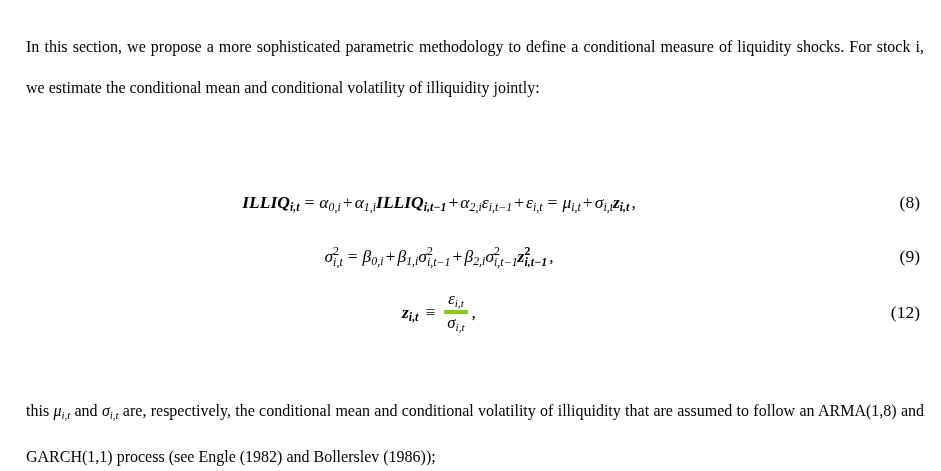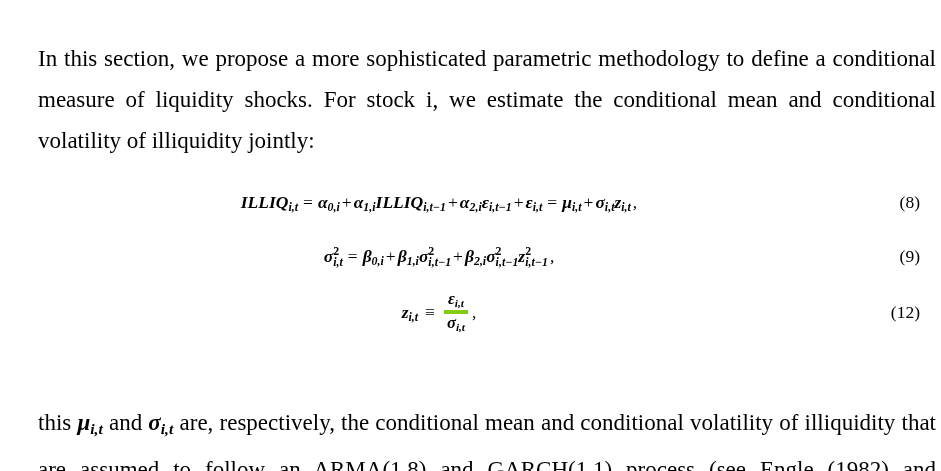--- a/index.html
+++ b/index.html
@@ -15,25 +15,25 @@
     overflow: hidden;
   }
   .page {
     position: relative;
     width: 941px;
     height: 471px;
     padding: 0;
     box-sizing: border-box;
   }
   .para {
-    font-size: 23px;
+    font-size: 16px;
     line-height: 41px;
     text-align: justify;
     text-justify: inter-word;
-    margin: 16px;
+    margin: 4px;
   }
   .para-top {
     position: absolute;
     left: 22px;
     top: 22px;
     width: 898px;
   }
   .para-bottom {
     position: absolute;
     left: 22px;
@@ -63,21 +63,21 @@
     position: absolute;
     right: 0;
     font-size: 17.5px;
   }
   .eq1 .eq-body, .eq1 .eq-num { top: 12px; }
   .eq2 .eq-body, .eq2 .eq-num { top: 66px; }
   .eq3 .eq-body { top: 110px; }
   .eq3 .eq-num { top: 122px; }
 
   i, .it { font-style: italic; font-weight: bold; }
-  .gk { font-family: "Liberation Serif", "DejaVu Serif", serif; font-style: italic; font-weight: bold; }
+  .gk { font-family: "Liberation Serif", "DejaVu Serif", serif; font-style: italic; }
 
   
   sub {
     font-size: 0.68em;
     vertical-align: -0.28em;
     font-style: italic;
   }
   .subsup {
     display: inline-block;
     vertical-align: -0.33em;

